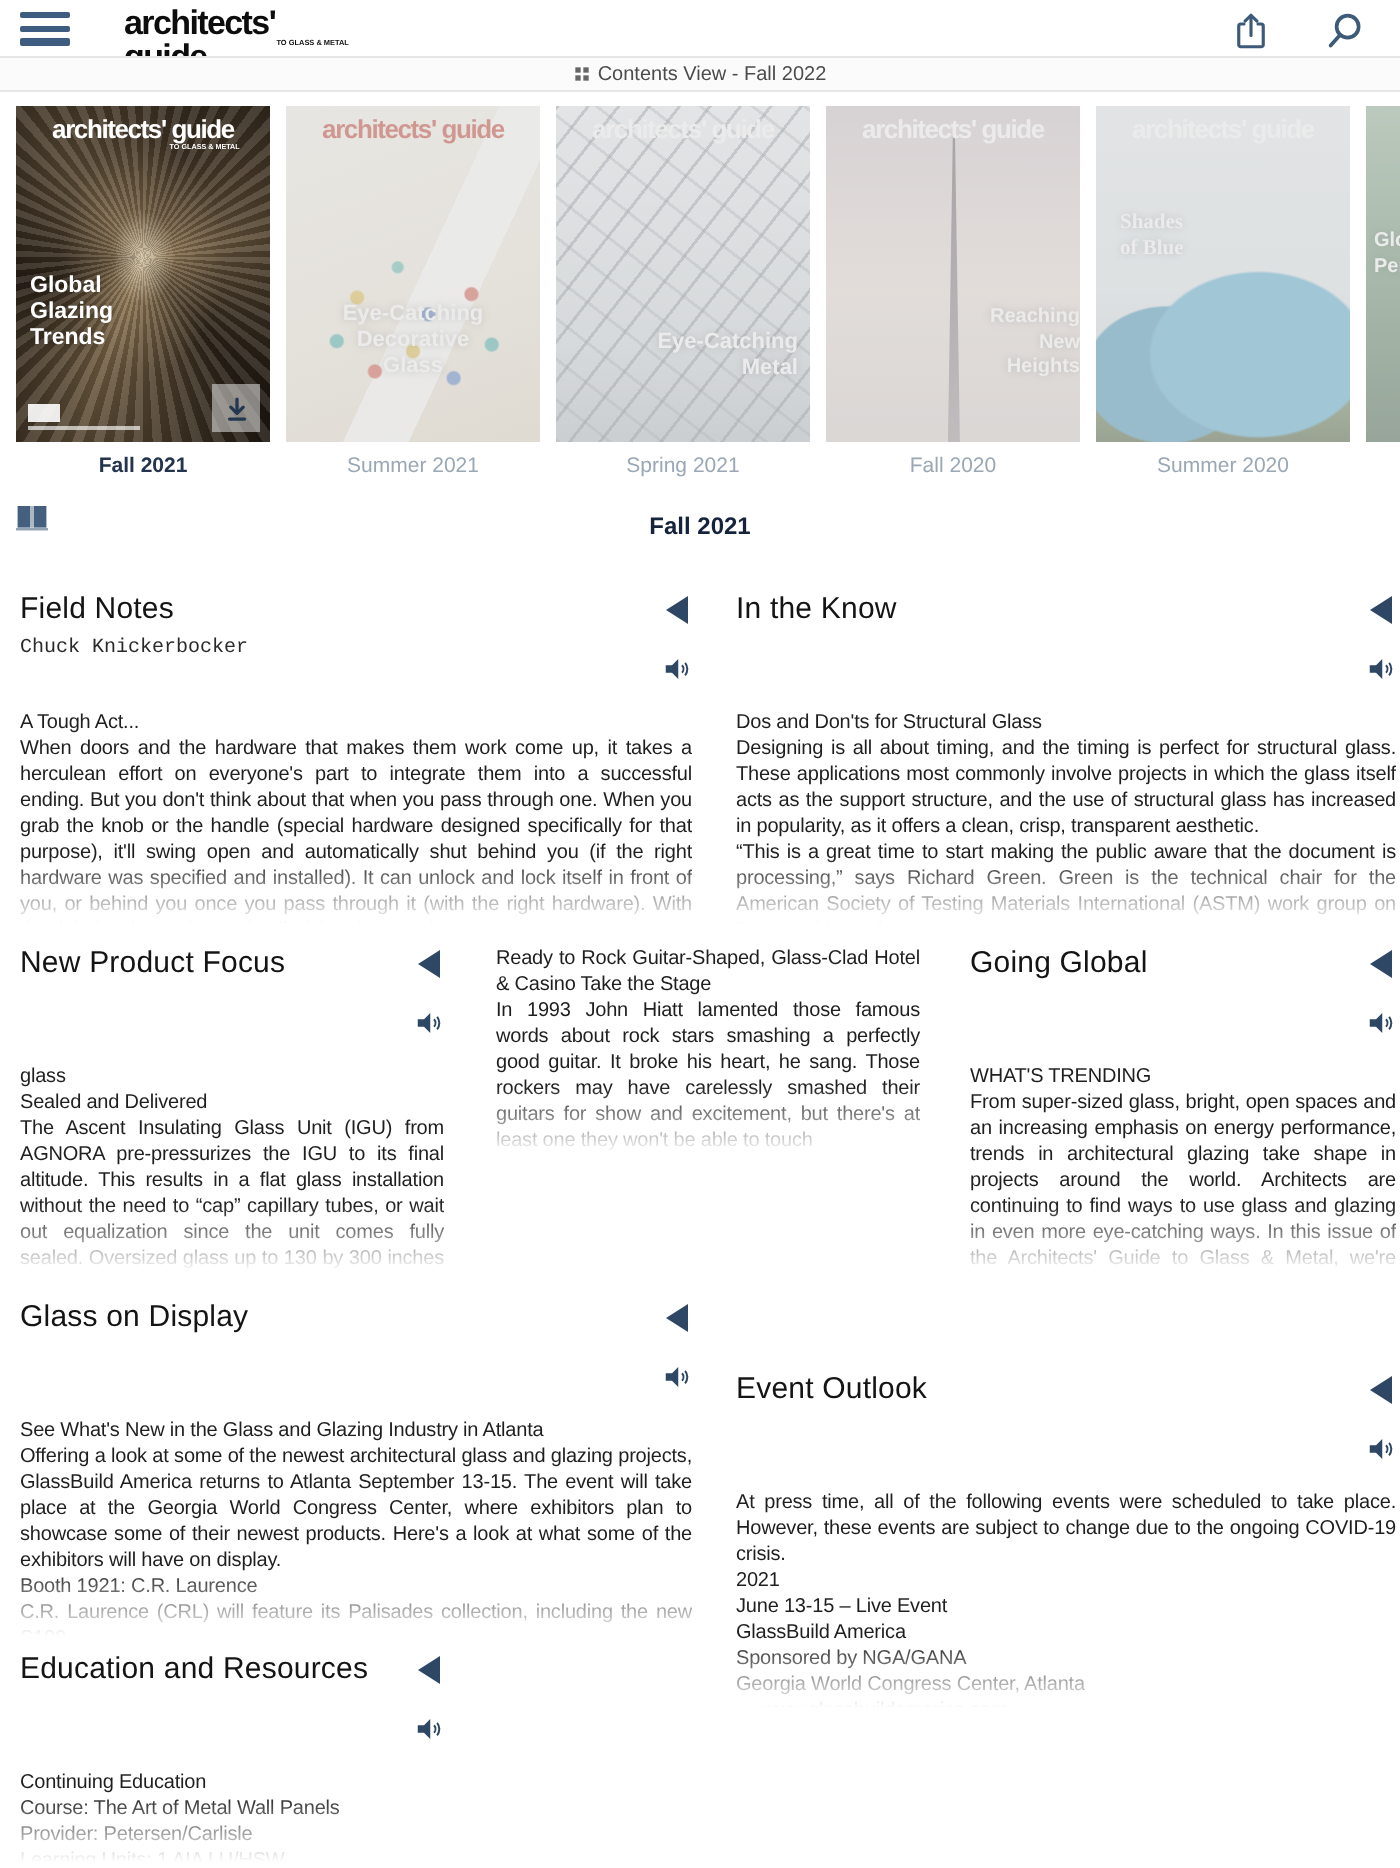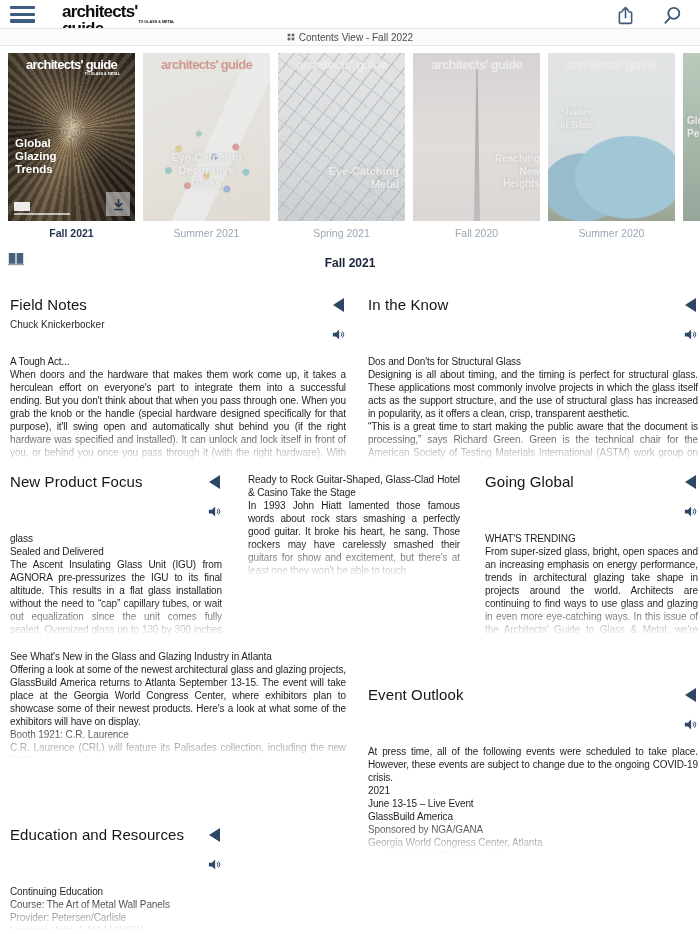--- a/index.html
+++ b/index.html
@@ -98,21 +98,21 @@
 
   
   .book-btn{position:absolute;left:8px;top:252px;width:16px;height:14px;cursor:pointer;}
   .book-btn svg{width:100%;height:100%;}
   .page-title{position:absolute;top:256px;left:0;right:0;text-align:center;
     font-size:12px;font-weight:bold;color:#16233c;}
 
   .sec{position:absolute;}
   .sec-head{position:relative;height:59px;}
   .sec-title{margin:0;font-size:15px;font-weight:normal;color:#141414;letter-spacing:0.1px;}
-  .sec-author{margin-top:6px;font-size:10px;color:#2a2a2a;}
+  .sec-author{margin-top:6px;font-size:10px;color:#2a2a2a;font-family:Liberation Mono, monospace;}
   .tri{position:absolute;right:2px;top:2px;width:0;height:0;cursor:pointer;
     border-top:7px solid transparent;border-bottom:7px solid transparent;border-right:11px solid #2e4765;}
   .spk{position:absolute;right:0;top:31px;width:15px;height:15px;cursor:pointer;}
   .spk svg{width:100%;height:100%;}
   .sec-body{position:relative;overflow:hidden;font-size:10px;line-height:13px;color:#1f1f1f;
     text-align:justify;white-space:pre-line;letter-spacing:-0.1px;}
   .sec-body::after{content:"";position:absolute;left:0;right:0;bottom:0;height:34px;
     background:linear-gradient(rgba(255,255,255,0),#fff);}
 
   #sec-field-notes{left:10px;top:296px;width:336px;}
@@ -338,20 +338,32 @@
             <path d="M16 9a4.5 4.5 0 0 1 0 6" fill="none" stroke="#2e4765" stroke-width="1.6"></path>
             <path d="M18.5 7a8 8 0 0 1 0 10" fill="none" stroke="#2e4765" stroke-width="1.6"></path>
           </svg>
       </span>
     </div>
     <div class="sec-body body-r2">WHAT'S TRENDING
 From super-sized glass, bright, open spaces and an increasing emphasis on energy performance, trends in architectural glazing take shape in projects around the world. Architects are continuing to find ways to use glass and glazing in even more eye-catching ways. In this issue of the Architects' Guide to Glass &amp; Metal, we're looking at some recent</div>
   </section>
 
   <section class="sec" id="sec-glass-on-display">
+    <div class="sec-head">
+      <h2 class="sec-title">Glass on Display</h2>
+      <div class="sec-author"></div>
+      <span class="tri"></span>
+      <span class="spk">
+        <svg viewBox="0 0 24 24">
+            <polygon points="3,9 8,9 13,4 13,20 8,15 3,15" fill="#2e4765"></polygon>
+            <path d="M16 9a4.5 4.5 0 0 1 0 6" fill="none" stroke="#2e4765" stroke-width="1.6"></path>
+            <path d="M18.5 7a8 8 0 0 1 0 10" fill="none" stroke="#2e4765" stroke-width="1.6"></path>
+          </svg>
+      </span>
+    </div>
     <div class="sec-body body-r3">See What's New in the Glass and Glazing Industry in Atlanta
 Offering a look at some of the newest architectural glass and glazing projects, GlassBuild America returns to Atlanta September 13-15. The event will take place at the Georgia World Congress Center, where exhibitors plan to showcase some of their newest products. Here's a look at what some of the exhibitors will have on display.
 Booth 1921: C.R. Laurence
 C.R. Laurence (CRL) will feature its Palisades collection, including the new S100</div>
   </section>
 
   <section class="sec" id="sec-event-outlook">
     <div class="sec-head">
       <h2 class="sec-title">Event Outlook</h2>
       <div class="sec-author"></div>

